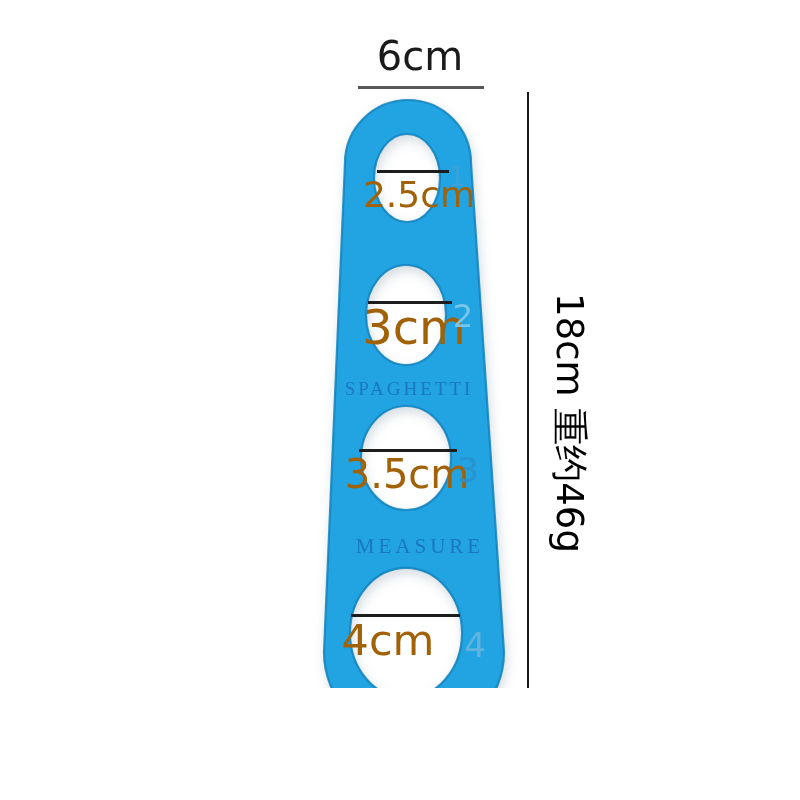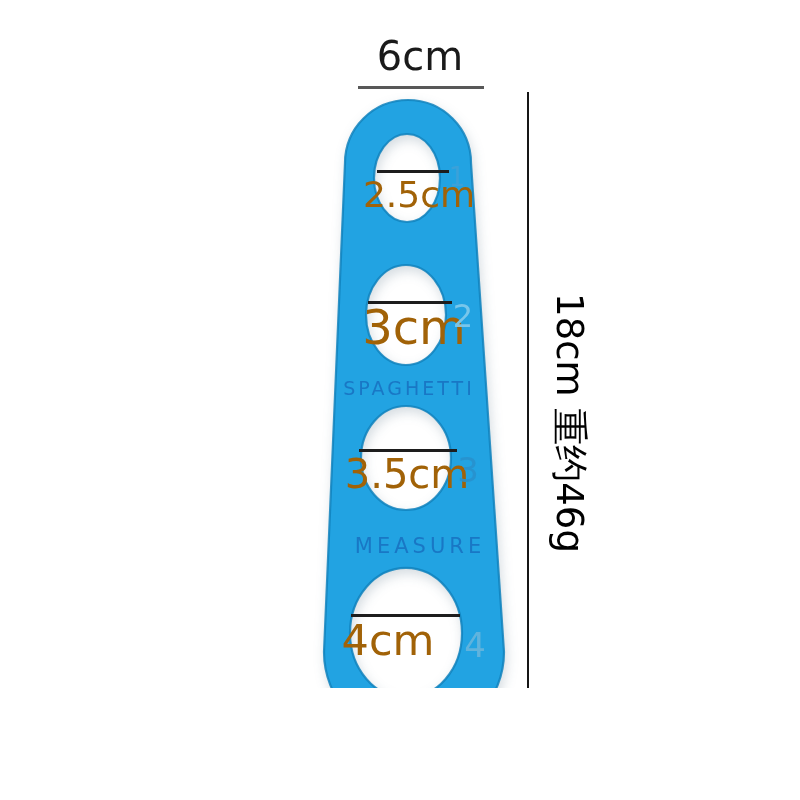--- a/index.html
+++ b/index.html
@@ -56,21 +56,21 @@
   .hlabel3 { left: 407px; top: 474px; font-size: 40px; }
   .hlabel4 { left: 388px; top: 640px; font-size: 43px; }
 
   
   .num1 { left: 457px; top: 177px; font-size: 26px; color: rgba(80,160,210,0.55); }
   .num2 { left: 463px; top: 316px; font-size: 32px; color: rgba(125,200,235,0.95); }
   .num3 { left: 468px; top: 470px; font-size: 34px; color: rgba(40,145,205,0.90); }
   .num4 { left: 475px; top: 645px; font-size: 34px; color: rgba(100,180,220,0.95); }
 
   
-  .engraving { color: rgba(23,110,190,0.82); }
+  .engraving { color: rgba(23,110,190,0.82); font-family: Liberation Serif, serif; }
   .eng-spaghetti { left: 409px; top: 388px; font-size: 19px; letter-spacing: 3px; }
   .eng-measure   { left: 420px; top: 546px; font-size: 21px; letter-spacing: 4px; }
 </style>
 </head>
 <body>
 
 <div class="canvas">
 
   <svg width="800" height="800" viewBox="0 0 800 800">
     <path class="tool-body tool-shadow" fill-rule="evenodd" d="M345,163 A63,63 0 0 1 471,163 L504,652 A90,90 0 0 1 324,652 Z

